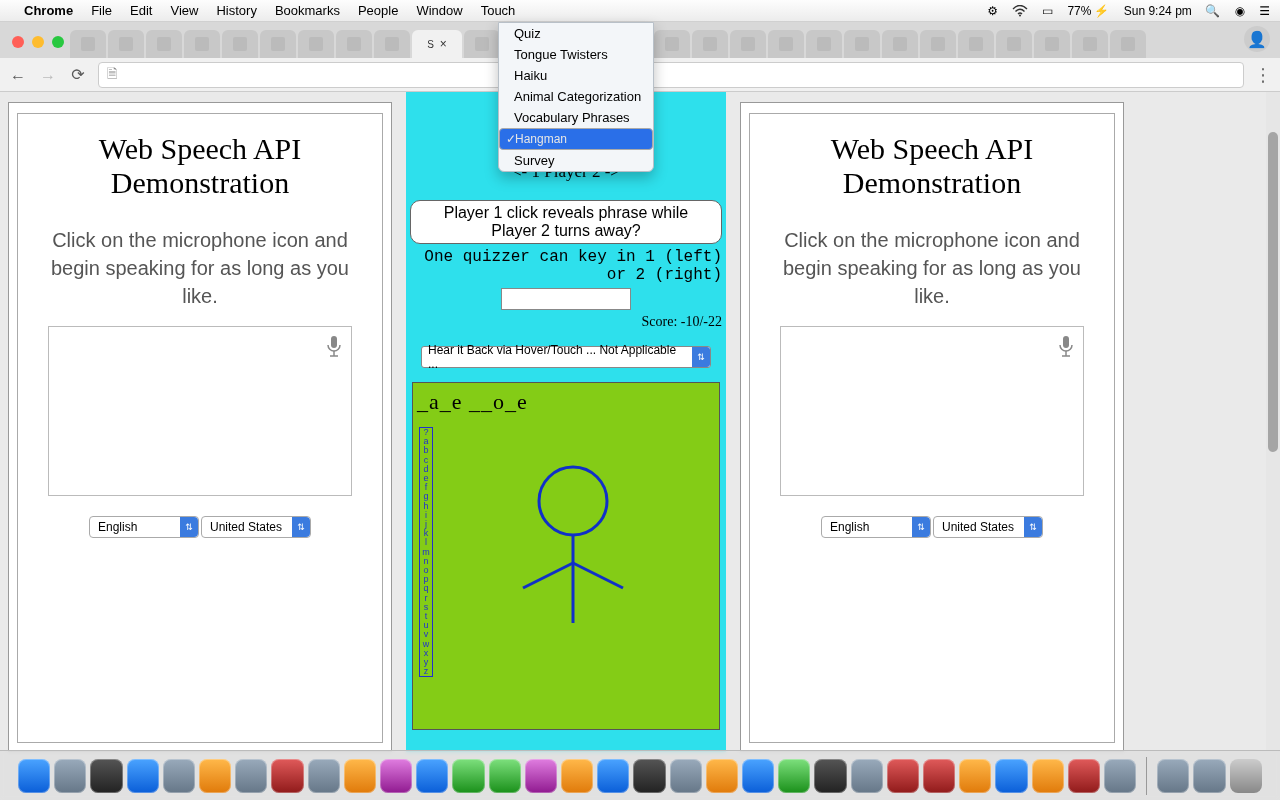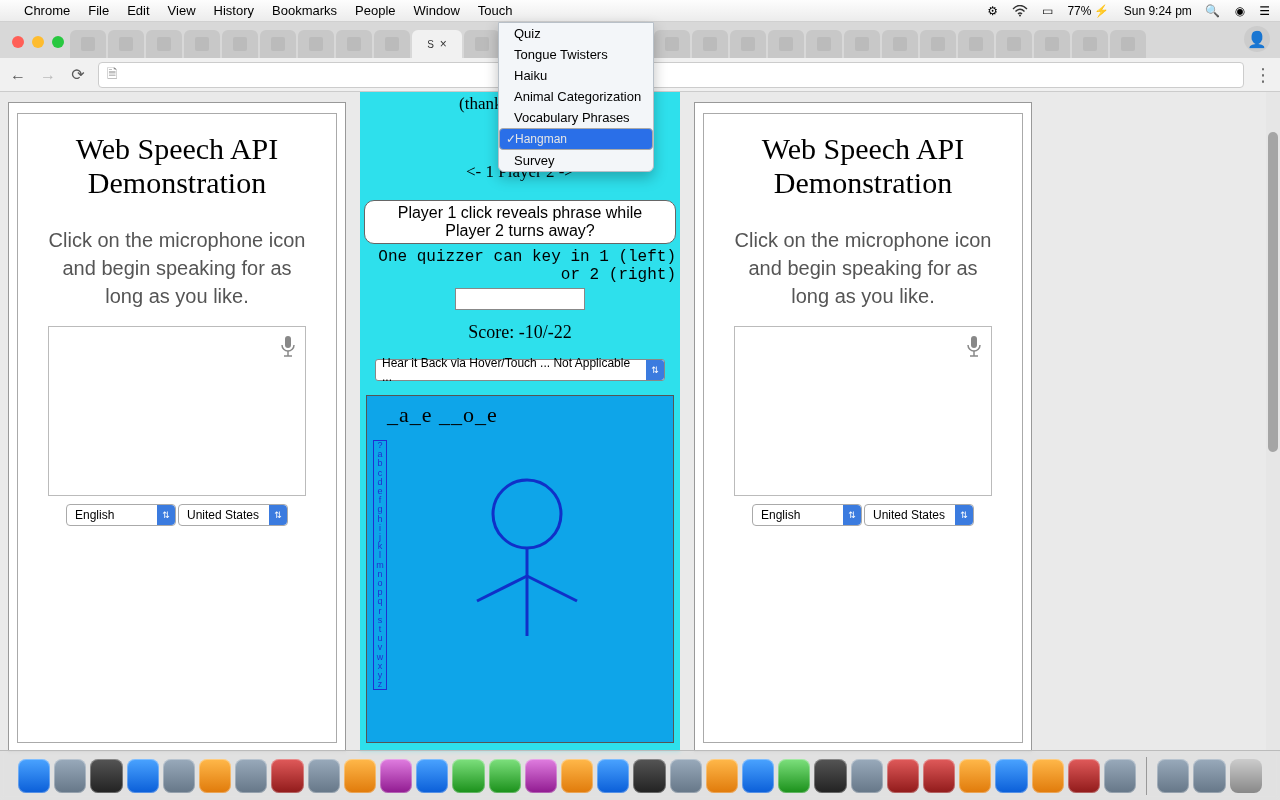--- a/index.html
+++ b/index.html
@@ -9,21 +9,21 @@
     background: #f0f0f0;
   }
   
   .menubar {
     height: 22px; background: linear-gradient(#fdfdfd,#ececec);
     display: flex; align-items: center; padding: 0 10px;
     font-size: 13px; border-bottom: 1px solid #d0d0d0;
   }
   .menubar .apple { margin-right: 14px; font-size: 14px; }
   .menubar .m { margin-right: 18px; }
-  .menubar .m.bold { font-weight: 400; }
+  .menubar .m.bold { font-weight: 700; }
   .menubar .right { margin-left: auto; display: flex; align-items: center; gap: 14px; font-size: 12px;}
   .menubar .right span { display:inline-flex; align-items:center; }
   
   .tabstrip {
     height: 36px; background: #d8d8d8; display: flex; align-items: flex-end;
     padding-left: 6px; position: relative;
   }
   .traffic { display: flex; gap: 8px; align-items: center; padding: 0 6px 10px 6px;}
   .dot { width: 12px; height: 12px; border-radius: 50%; }
   .dot.r{background:#ff5f57;} .dot.y{background:#febc2e;} .dot.g{background:#28c840;}
@@ -48,62 +48,62 @@
     padding:0 8px; display:flex;align-items:center;font-size:13px;color:#555;
   }
   .urlfield .lockish{margin-right:6px;color:#888;}
   .kebab{font-size:18px;color:#666;}
   
   .viewport {
     height: 660px; background:#eaeaea; display:flex; gap:14px; padding:0 8px;
     position:relative;
   }
   .panel-speech {
-    width: 338px; background:#fff; border:1px solid #999; margin-top:10px;
+    width: 384px; background:#fff; border:1px solid #999; margin-top:10px;
     padding:10px 8px;
   }
   .panel-speech .inner{
     border:1px solid #aaa; padding:18px 30px 40px; height:630px;
   }
   .ws-title{font-family: Georgia, serif; font-size:30px; text-align:center; font-weight:400;}
   .ws-sub{font-family: Georgia, serif; font-size:30px; text-align:center; font-weight:400;}
   .ws-desc{font-size:20px; color:#555; text-align:center; margin-top:26px; line-height:1.4;}
   .textarea{
     margin-top:16px; height:170px; border:1px solid #bbb; position:relative;
   }
   .mic{position:absolute; top:8px; right:8px; color:#777;}
-  .selects{margin-top:8px; display:flex; gap:2px; justify-content:center;}
+  .selects{margin-top:20px; display:flex; gap:2px; justify-content:center;}
   .sel{
     height:22px; background:#fff; border:1px solid #aaa; border-radius:4px;
     font-size:12px; padding:0 22px 0 8px; display:flex;align-items:center; position:relative;
     min-width:110px;
   }
   .sel .cap{position:absolute;right:0;top:0;bottom:0;width:18px;background:#3b7bdf;border-top-right-radius:4px;border-bottom-right-radius:4px;display:flex;align-items:center;justify-content:center;color:#fff;font-size:9px;}
   
   .panel-game{
     width:320px; background:#2ee0ec; margin-top:0; padding:0 4px 10px; position:relative;
     font-family: Georgia, 'Times New Roman', serif;
   }
   .thanks{font-size:17px;color:#000;padding:2px 4px 0;text-align:center;}
   .thanks a{color:#103ae0;text-decoration:underline;}
   .playersel{text-align:center;font-size:17px;margin-top:28px;}
   .revealbtn{
     display:block;margin:18px auto 4px; background:#fff;border:1px solid #666;border-radius:10px;
     font-size:16px;padding:3px 10px;font-family:Arial,sans-serif;
   }
   .keyline{text-align:right;font-size:16px;font-family:Liberation Mono, monospace;}
   .keyinput{display:block;margin:4px auto 0;width:130px;height:22px;border:1px solid #888;background:#fff;}
-  .scoreln{text-align:center;font-size:18px;margin-top:12px;}
+  .scoreln{text-align:right;font-size:14px;margin-top:4px;}
   .hearsel{
     margin:16px auto 0;width:290px;height:22px;border:1px solid #888;border-radius:3px;
     background:#fff;font-size:12px;display:flex;align-items:center;padding:0 22px 0 6px;position:relative;font-family:Arial,sans-serif;
   }
   .hearsel .cap{position:absolute;right:0;top:0;bottom:0;width:18px;background:#3b7bdf;border-top-right-radius:3px;border-bottom-right-radius:3px;display:flex;align-items:center;justify-content:center;color:#fff;font-size:9px;}
   .board{
-    margin:14px 2px 0;background:#0ea5e9;border:1px solid #555;height:348px;padding:6px 20px;position:relative;
+    margin:14px 2px 0;background:#84cc16;border:1px solid #555;height:348px;padding:6px 4px;position:relative;
   }
   .revealed{font-size:22px;font-family:Georgia,serif;letter-spacing:1px;}
   .letters{
     position:absolute;left:6px;top:44px;border:1px solid #2030d0;width:14px;
     font-size:9px;line-height:9.2px;font-family:Arial,sans-serif;color:#2030d0;display:flex;flex-direction:column;align-items:center;
   }
   .letters span{display:block;}
   .stick{position:absolute;left:80px;top:80px;}
   
   .dropdown{

